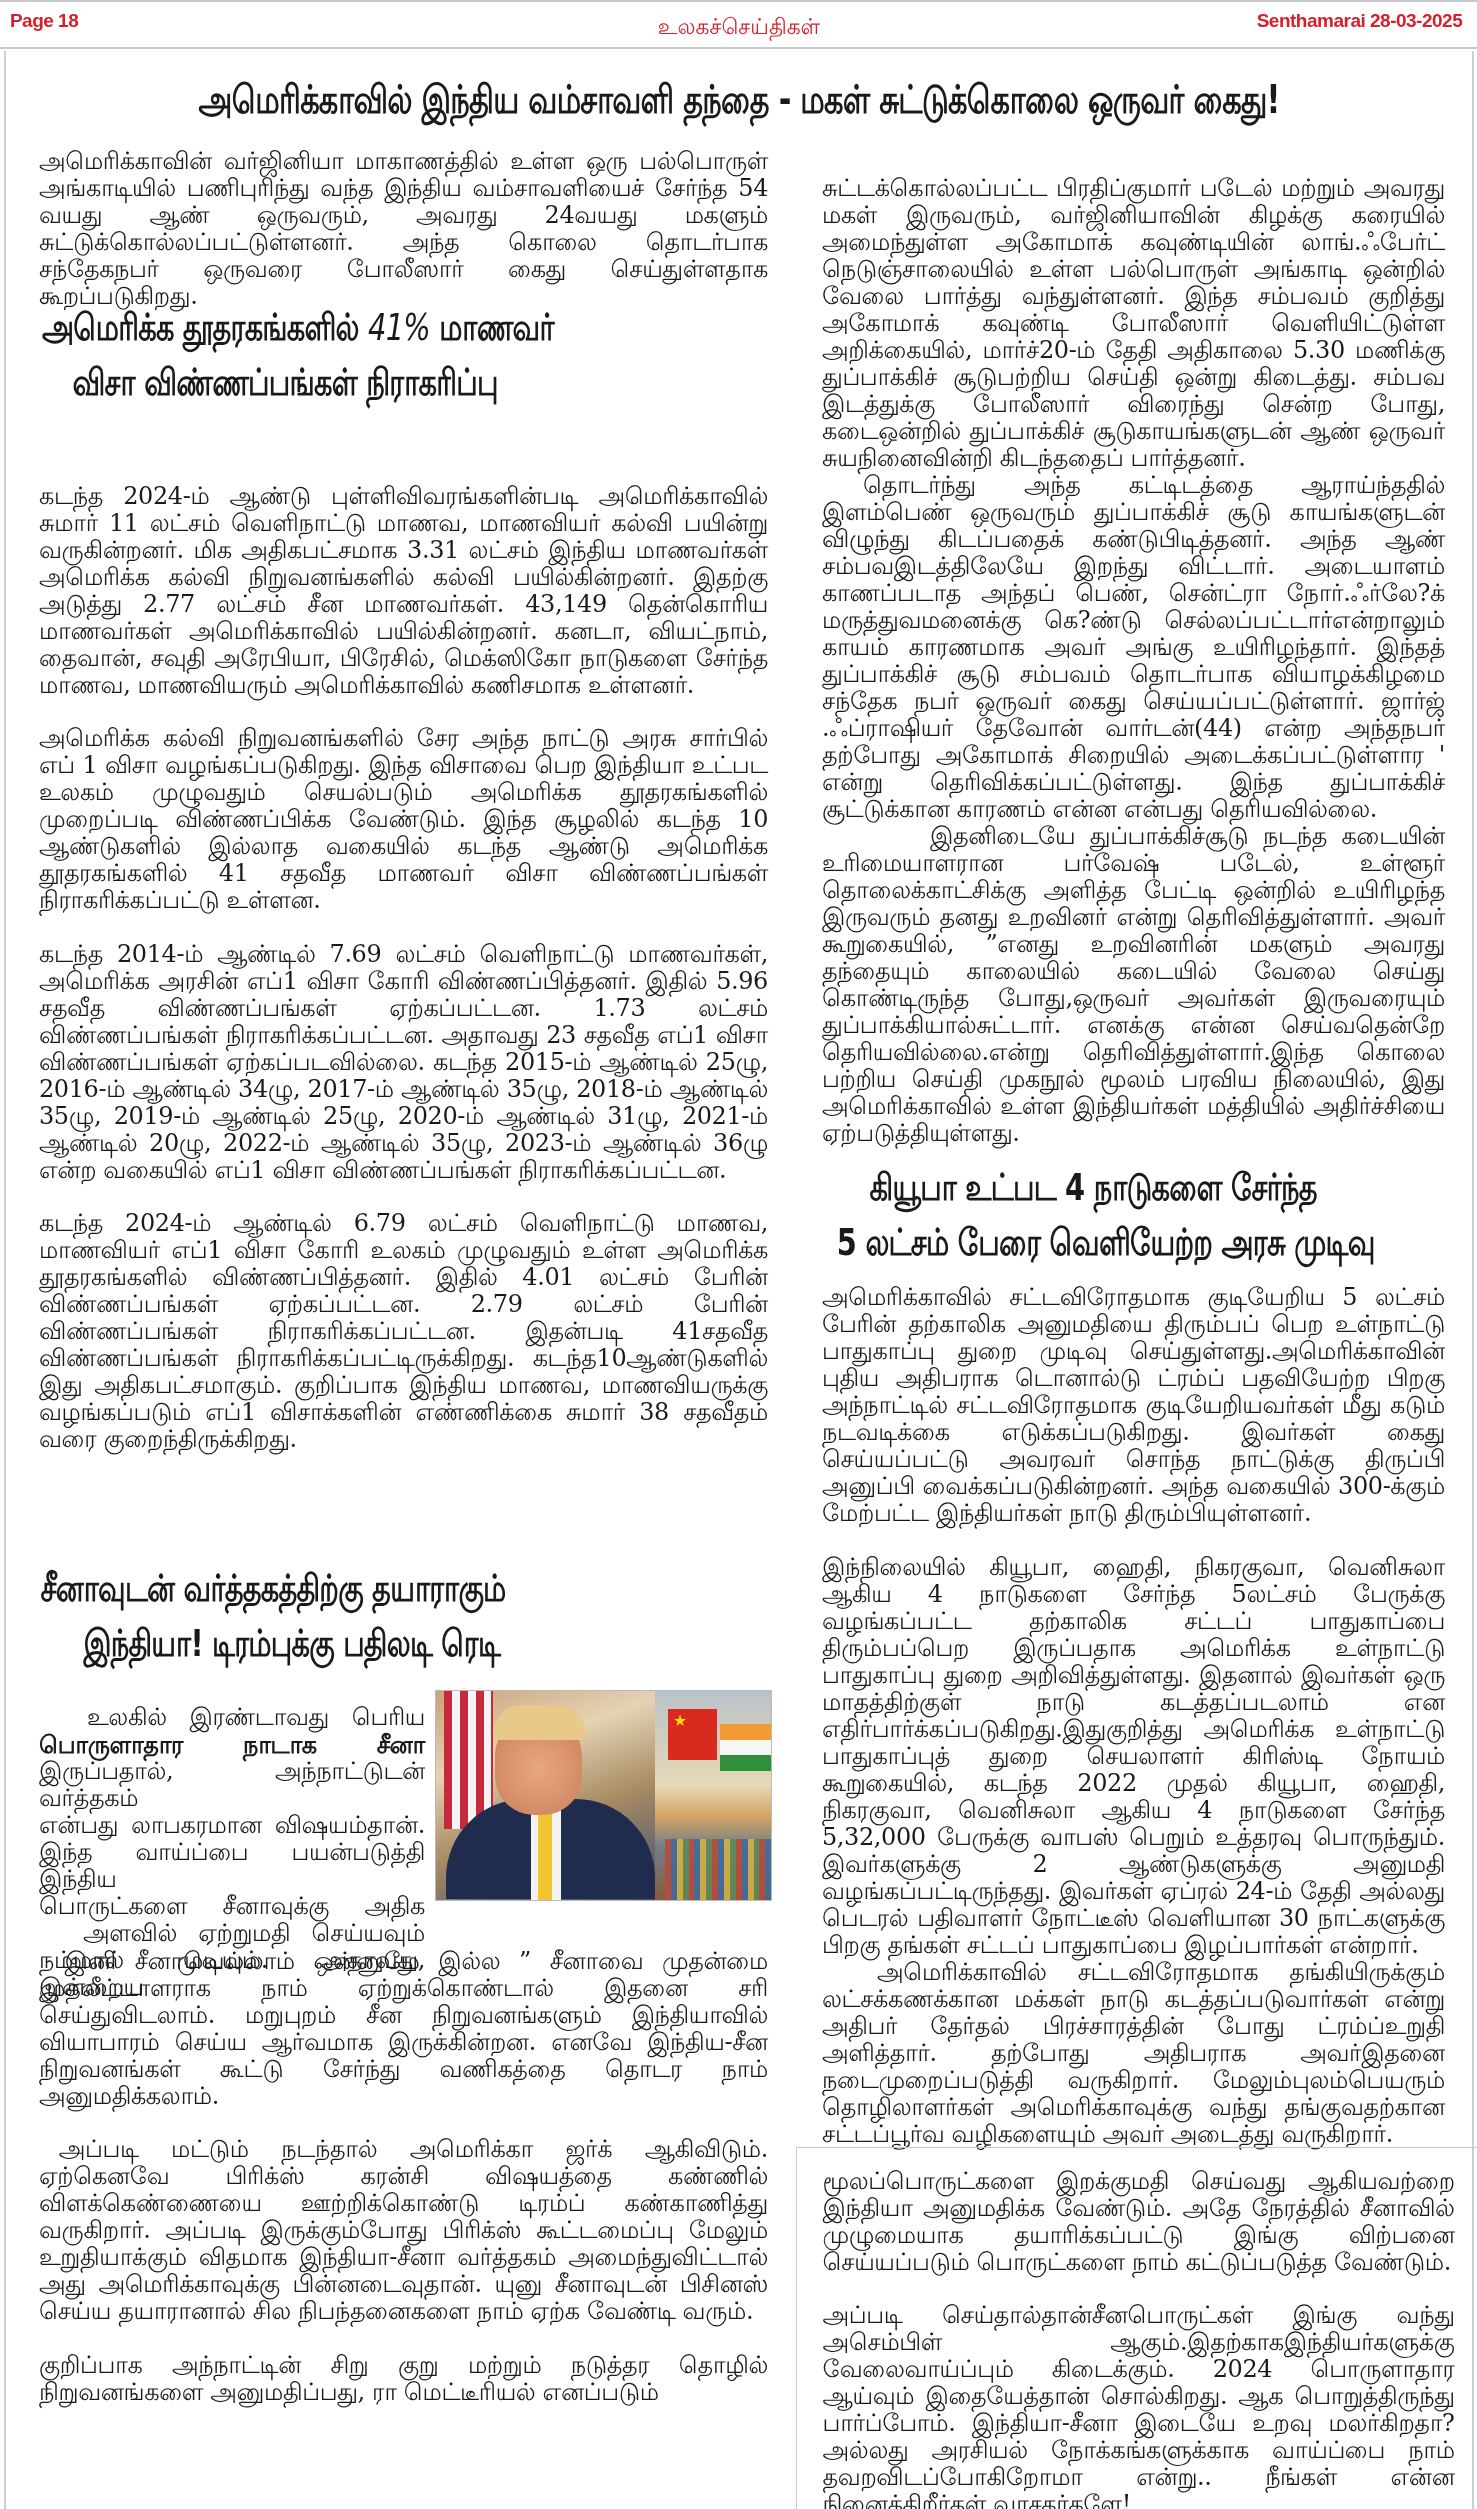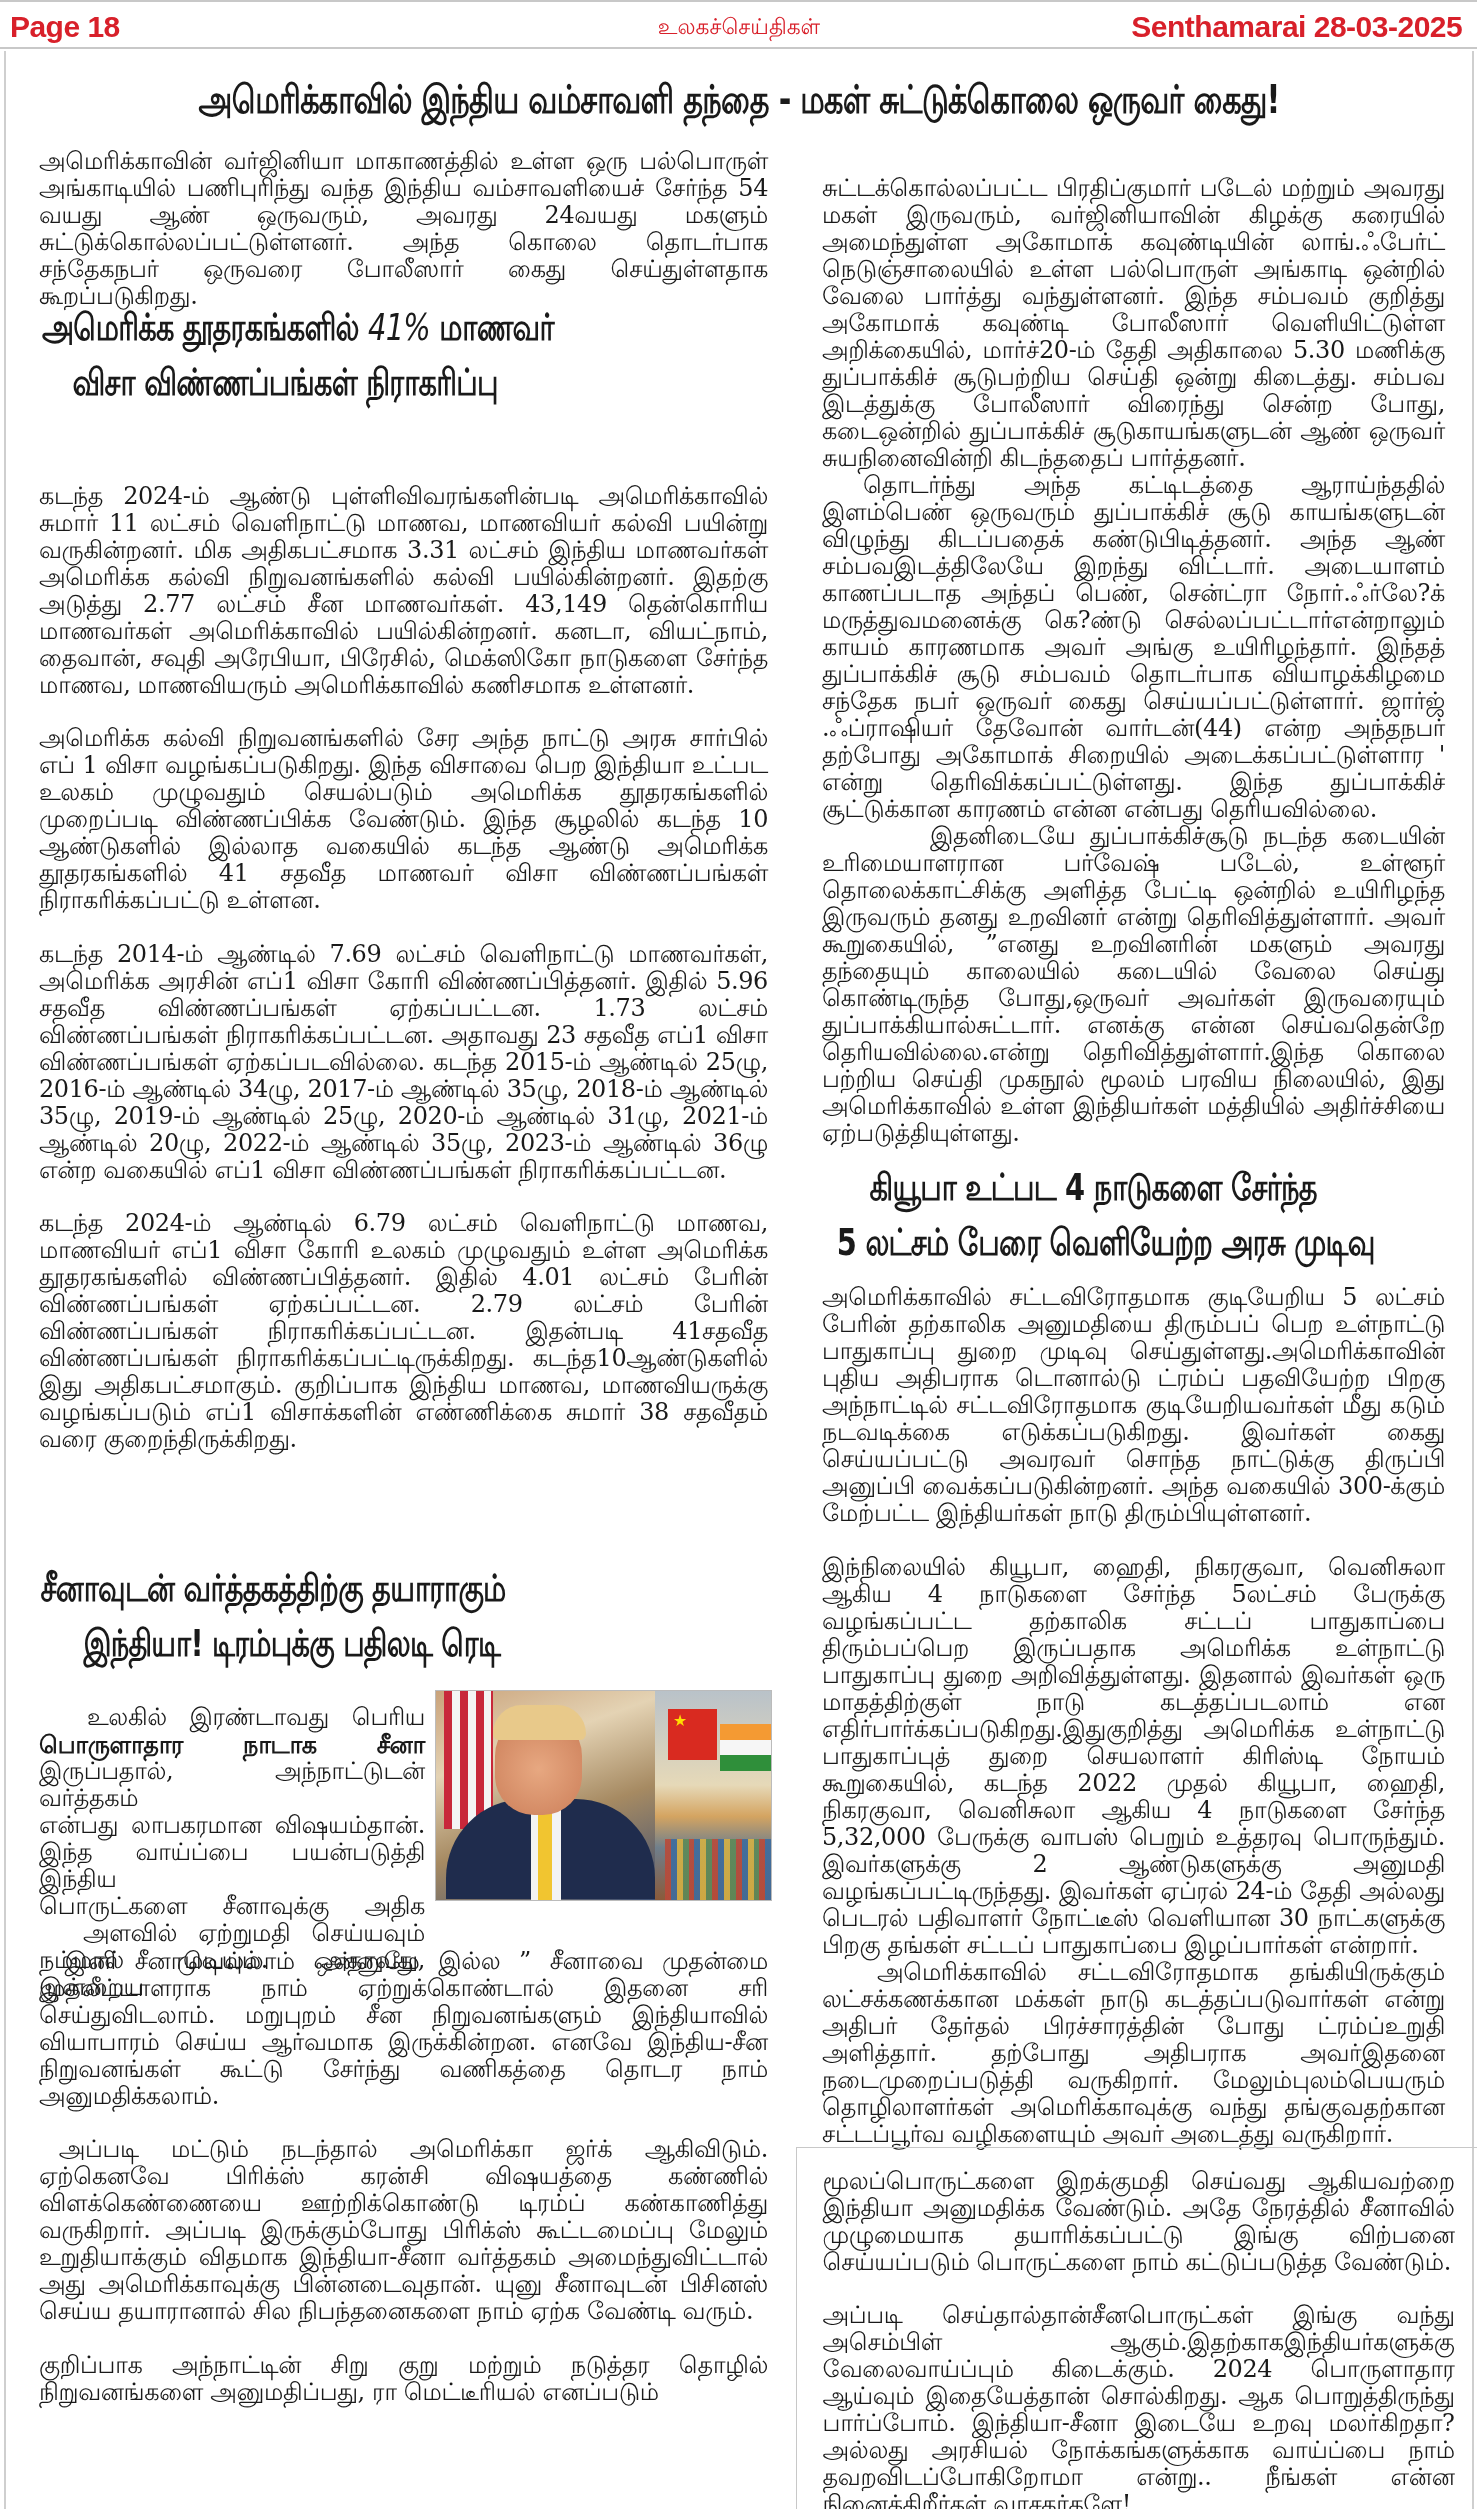--- a/index.html
+++ b/index.html
@@ -7,21 +7,21 @@
     width: 1478px; height: 2510px; position: relative; overflow: hidden;
     font-family: "Liberation Serif", "DejaVu Serif", serif; color: #1a1a1a;
   }
   .topbar {
     position: absolute; left: 0; top: 0; width: 1478px; height: 49px;
     border-top: 2px solid #c8c8c8; border-bottom: 2px solid #c8c8c8;
     box-sizing: border-box;
   }
   .page-no, .paper-date {
     position: absolute; top: 7.9px; font-family: "Liberation Sans", sans-serif;
-    font-weight: bold; font-size: 30px; color: #d8202a; letter-spacing: -0.5px;
+    font-weight: bold; font-size: 19px; color: #d8202a; letter-spacing: -0.5px;
   }
   .page-no { left: 9.9px; }
   .paper-date { right: 15.8px; }
   .section-name {
     position: absolute; left: 0; right: 0; top: 11.8px; text-align: center;
     font-family: "DejaVu Sans", sans-serif; font-size: 21.7px; color: #d8202a;
   }
   .frame {
     position: absolute; left: 3.9px; top: 51px; width: 1470px; height: 2459px;
     border-left: 2px solid #cfcfcf; border-right: 2px solid #cfcfcf; box-sizing: border-box;

